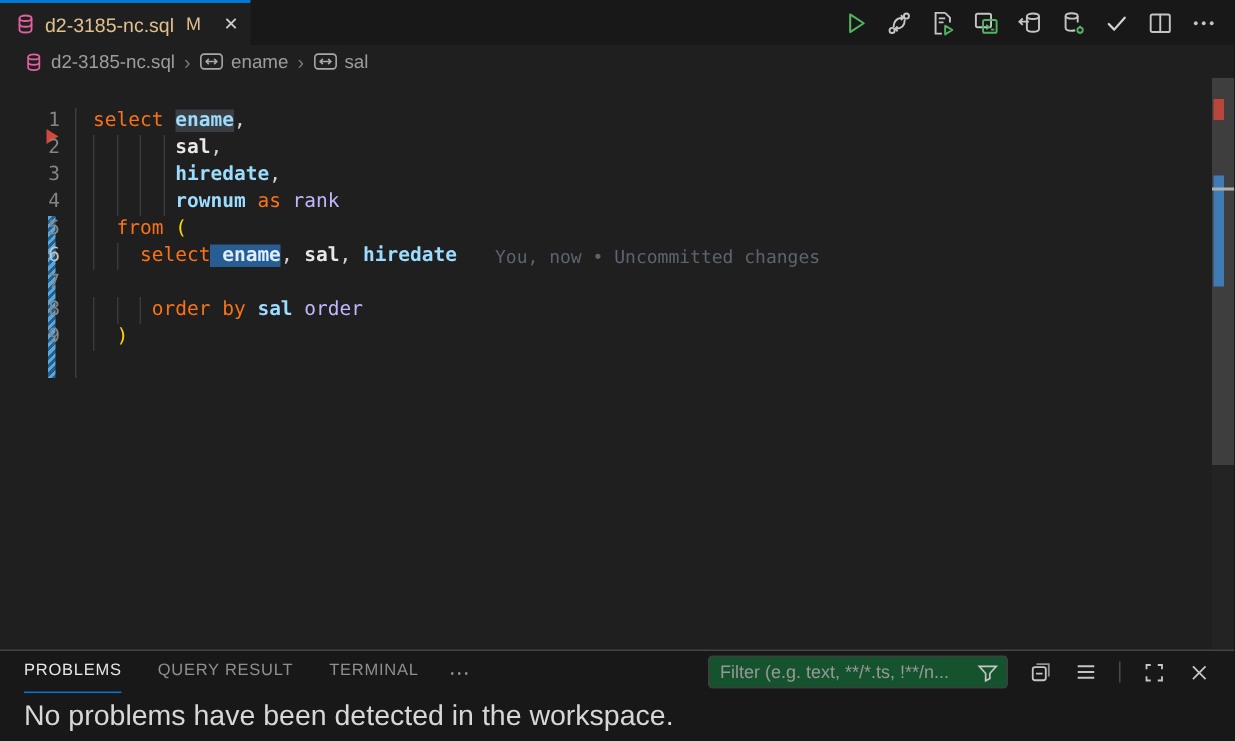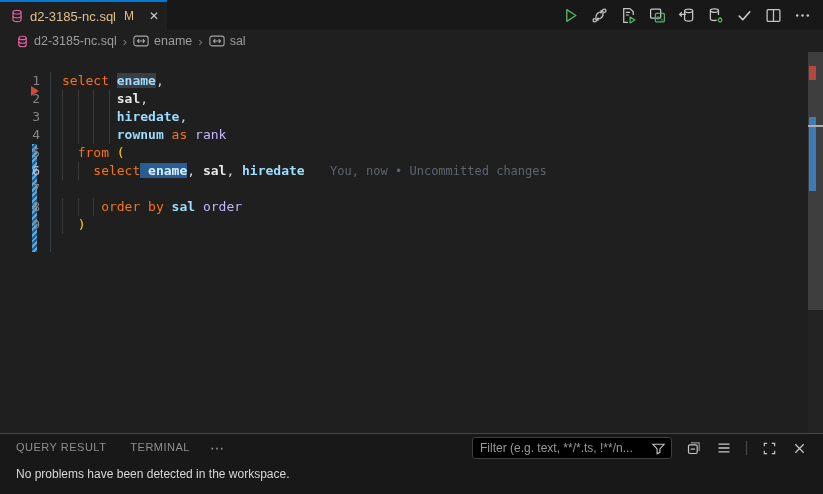--- a/index.html
+++ b/index.html
@@ -63,29 +63,29 @@
   
   .panel { position:absolute; left:0; right:0; bottom:0; height:61px; background:#181818;
            border-top:1px solid #454545; }
   .panel-header { display:flex; align-items:center; height:28px; padding:0 14px 0 16px; }
   .ptabs { display:flex; align-items:center; gap:24px; height:100%; }
   .ptab { font-size:11px; letter-spacing:.5px; color:#8f8f8f; line-height:26px; height:100%;
           border-bottom:1px solid transparent; cursor:pointer; white-space:nowrap; }
   .ptab.active { color:#e7e7e7; border-bottom-color:#0078d4; }
   .pmore { color:#9a9a9a; font-size:14px; margin-left:20px; cursor:pointer; }
   .filterbox { margin-left:auto; display:flex; align-items:center; width:200px; height:22px;
-               background:#000000; border:1px solid #3e3e3e; border-radius:3px; padding:0 5px 0 7px; }
+               background:#14532d; border:1px solid #3e3e3e; border-radius:3px; padding:0 5px 0 7px; }
   .filterbox input { flex:1; min-width:0; background:transparent; border:none; outline:none;
                      color:#bbb; font-size:12px; font-family:"Liberation Sans",sans-serif; }
   .filterbox input::placeholder { color:#989898; }
   .picons { display:flex; align-items:center; gap:10px; margin-left:12px; }
   .pbtn { background:none; border:none; width:20px; height:20px; display:flex; align-items:center;
           justify-content:center; border-radius:4px; cursor:pointer; }
   .psep { width:1px; height:14px; background:#4a4a4a; margin:0 2px; }
-  .panel-message { padding-left:16px; margin-top:5px; font-size:12px; color:#d7d7d7; }
+  .panel-message { padding-left:16px; margin-top:5px; font-size:19px; color:#d7d7d7; }
 </style>
 </head>
 <body>
 
 <div class="window">
 
   <div class="tabbar">
     <div class="tab">
       <span class="symicon">
         <svg width="14" height="14" viewBox="0 0 16 16" fill="none" stroke="#e0619e" stroke-width="1.4">
@@ -235,20 +235,21 @@
       <div class="sb-slider"></div>
       <div class="or-red"></div>
       <div class="or-blue"></div>
       <div class="or-cursor"></div>
     </div>
   </div>
 
   <div class="panel">
     <div class="panel-header">
       <div class="ptabs" id="panel-tabs">
+          <span class="ptab active">PROBLEMS</span>
           <span class="ptab">QUERY RESULT</span>
           <span class="ptab">TERMINAL</span>
         </div>
       <span class="pmore">⋯</span>
       <div class="filterbox">
         <input value="" placeholder="Filter (e.g. text, **/*.ts, !**/n..." style="">
         <span class="symicon">
           <svg width="15" height="15" viewBox="0 0 16 16" fill="none" stroke="#c5c5c5" stroke-width="1.2">
             <path d="M2 3.5 h12 L9.5 8.5 v3.6 l-3 1.6 V8.5 Z"></path>
           </svg>

